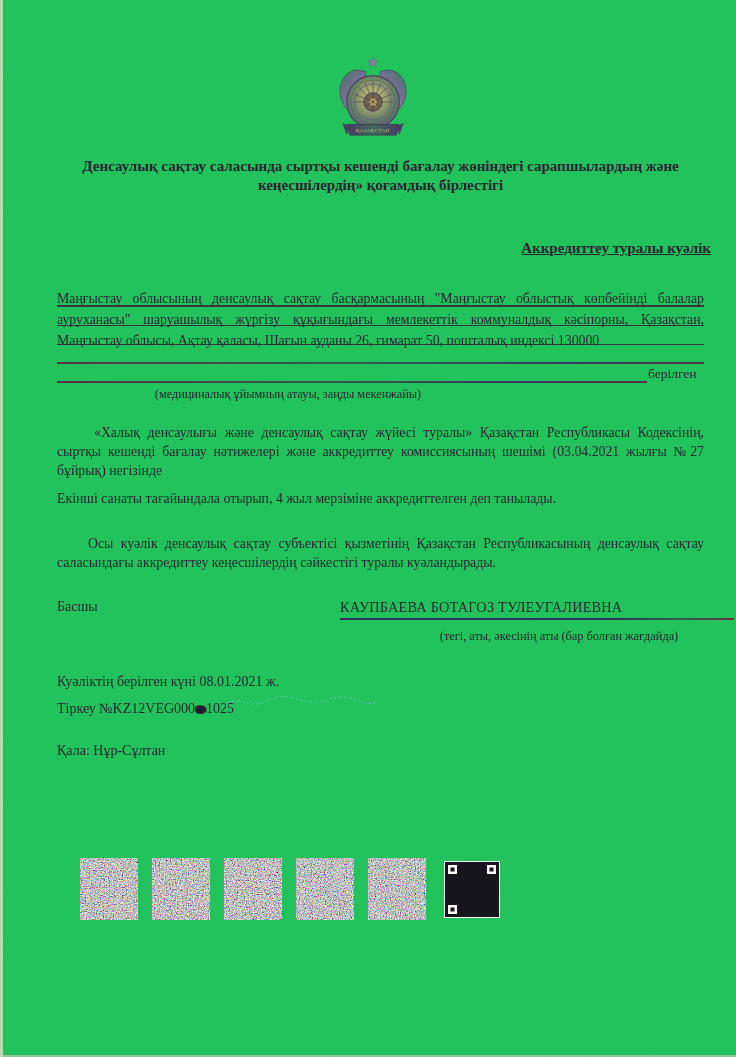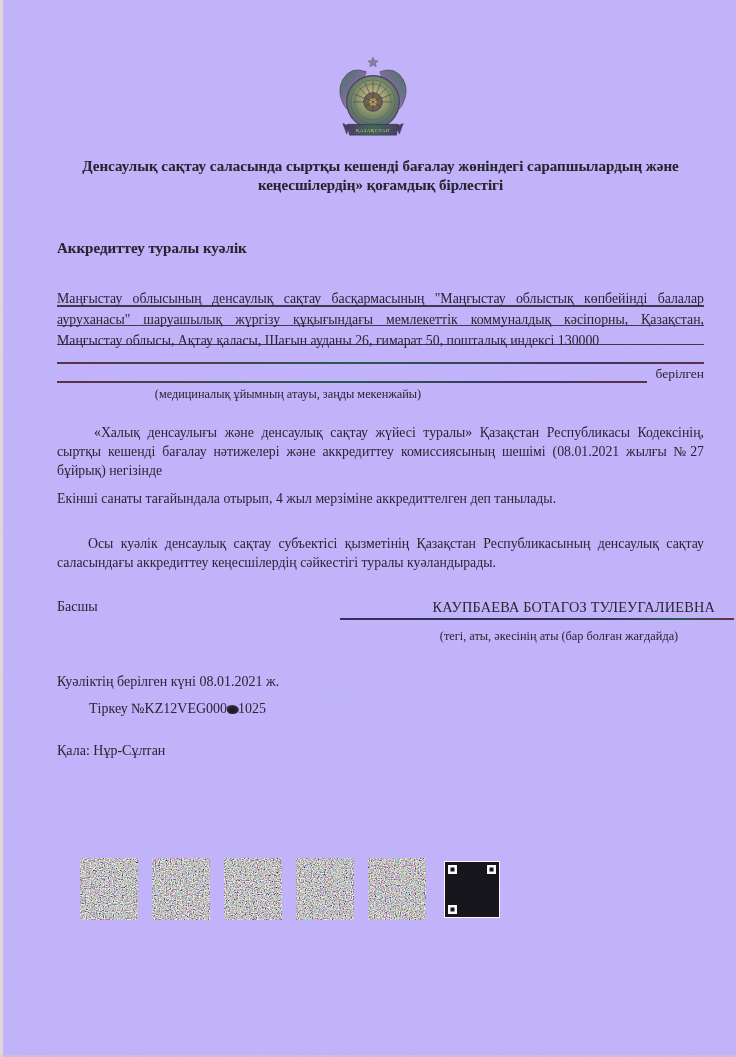--- a/index.html
+++ b/index.html
@@ -1,66 +1,67 @@
 <!DOCTYPE html>
 <html><head>
 <meta charset="utf-8">
 <style>
   html,body{margin:0;padding:0;background:#e8e2e2;}
   .page{
     position:relative;width:736px;height:1057px;margin:0 auto;
-    background:#c4b5fd;overflow:hidden;
+    background:#22c55e;overflow:hidden;
     font-family:"Liberation Serif","DejaVu Serif",serif;
     color:#262630;
   }
   .page *{box-sizing:border-box;}
   .edge-left{position:absolute;left:0;top:0;bottom:0;width:3px;background:#f0e4cd;opacity:.75;}
   .edge-bottom{position:absolute;left:0;right:0;bottom:0;height:2px;background:#d6cccc;opacity:.6;}
 
   .emblem{position:absolute;left:333px;top:56px;width:80px;height:86px;}
 
   .org-title{
     position:absolute;left:57px;top:157px;width:647px;
     font-weight:bold;font-size:15px;line-height:19px;text-align:center;
     text-shadow:.4px .2px 0 rgba(140,50,70,.14), -.4px -.2px 0 rgba(40,110,90,.14);
   }
   .doc-title{
-    position:absolute;left:57px;top:240px;width:647px;
-    font-weight:bold;font-size:15px;text-align:left;
+    position:absolute;left:64px;top:240px;width:647px;
+    font-weight:bold;font-size:15px;text-align:right;
     text-shadow:.4px .2px 0 rgba(140,50,70,.14), -.4px -.2px 0 rgba(40,110,90,.14);
+    text-decoration:underline;
   }
 
   .address{
     position:absolute;left:57px;top:288px;width:647px;
     font-size:13.8px;line-height:21px;text-align:justify;
     background-image:repeating-linear-gradient(to bottom,
       rgba(0,0,0,0) 0px, rgba(0,0,0,0) 17.2px,
       rgba(58,42,66,.92) 17.2px, rgba(58,42,66,.92) 18.6px,
       rgba(0,0,0,0) 18.6px, rgba(0,0,0,0) 19.3px);
   }
   .rule{position:absolute;height:1.5px;background:linear-gradient(90deg,#5a3247,#2e5a4c 45%,#3d3664 80%,#5a3247);}
   .rule-blank-1{left:57px;top:362px;width:647px;}
   .rule-blank-2{left:57px;top:381px;width:590px;}
-  .issued-word{position:absolute;left:648px;top:366px;width:56px;text-align:right;font-size:13.5px;}
+  .issued-word{position:absolute;left:648px;top:366px;width:56px;text-align:left;font-size:13.5px;}
   .caption{font-size:12.3px;text-align:center;}
   .caption-med{position:absolute;left:88px;top:387px;width:400px;}
 
   .para{position:absolute;left:57px;width:647px;font-size:13.8px;line-height:18.8px;text-align:justify;}
   .basis{top:424px;text-indent:37px;}
   .category{top:490px;text-align:left;}
   .attestation{top:535px;text-indent:31px;}
 
   .role{position:absolute;left:57px;top:599px;font-size:14px;}
-  .sig-name{position:absolute;left:340px;top:599px;width:375px;text-align:right;font-size:14.3px;letter-spacing:.2px;white-space:nowrap;}
+  .sig-name{position:absolute;left:340px;top:599px;width:375px;text-align:left;font-size:14.3px;letter-spacing:.2px;white-space:nowrap;}
   .sig-rule{left:340px;top:618px;width:394px;background:linear-gradient(90deg,#31315c 0%,#31315c 68%,#2e5a4c 86%,#6b3040 100%);}
   .caption-sig{position:absolute;left:407px;top:629px;width:240px;margin-left:32px;}
 
   .line{position:absolute;left:57px;font-size:14px;}
   .date-line{top:674px;}
-  .reg-line{top:701px;margin-left:32px;}
+  .reg-line{top:701px;}
   .city-line{top:743px;text-align:center;}
   .smudge{
     display:inline-block;width:12px;height:9px;margin:0 -1px -1px 0;vertical-align:baseline;
     background:radial-gradient(ellipse at 45% 55%, #17151f 0%, #2b2536 55%, rgba(58,51,71,.65) 75%, rgba(58,51,71,0) 100%);
     border-radius:40% 60% 55% 45%;
   }
   .scribble{position:absolute;left:222px;top:688px;opacity:.5;}
 
   .barcode{position:absolute;top:858px;width:58px;height:62px;}
   .qr{position:absolute;left:444px;top:861px;width:56px;height:57px;}
@@ -132,21 +133,21 @@
 
   <div class="org-title">Денсаулық сақтау саласында сыртқы кешенді бағалау жөніндегі сарапшылардың және кеңесшілердің» қоғамдық бірлестігі</div>
   <div class="doc-title">Аккредиттеу туралы куәлік</div>
 
   <div class="address">Маңғыстау облысының денсаулық сақтау басқармасының "Маңғыстау облыстық көпбейінді балалар ауруханасы" шаруашылық жүргізу құқығындағы мемлекеттік коммуналдық кәсіпорны, Қазақстан, Маңғыстау облысы, Ақтау қаласы, Шағын ауданы 26, ғимарат 50, пошталық индексі 130000</div>
   <div class="rule rule-blank-1"></div>
   <div class="rule rule-blank-2"></div>
   <div class="issued-word">берілген</div>
   <div class="caption caption-med">(медициналық ұйымның атауы, заңды мекенжайы)</div>
 
-  <div class="para basis">«Халық денсаулығы және денсаулық сақтау жүйесі туралы» Қазақстан Республикасы Кодексінің, сыртқы кешенді бағалау нәтижелері және аккредиттеу комиссиясының шешімі (08.01.2021 жылғы №27 бұйрық) негізінде</div>
+  <div class="para basis">«Халық денсаулығы және денсаулық сақтау жүйесі туралы» Қазақстан Республикасы Кодексінің, сыртқы кешенді бағалау нәтижелері және аккредиттеу комиссиясының шешімі (03.04.2021 жылғы №27 бұйрық) негізінде</div>
   <div class="para category">Екінші санаты тағайындала отырып, 4 жыл мерзіміне аккредиттелген деп танылады.</div>
   <div class="para attestation">Осы куәлік денсаулық сақтау субъектісі қызметінің Қазақстан Республикасының денсаулық сақтау саласындағы аккредиттеу кеңесшілердің сәйкестігі туралы куәландырады.</div>
 
   <div class="role">Басшы</div>
   <div class="sig-name">КАУПБАЕВА БОТАГОЗ ТУЛЕУГАЛИЕВНА</div>
   <div class="rule sig-rule"></div>
   <div class="caption caption-sig">(тегі, аты, әкесінің аты (бар болған жағдайда)</div>
 
   <div class="line date-line">Куәліктің берілген күні 08.01.2021 ж.</div>
   <div class="line reg-line"><span>Тіркеу №KZ12VEG000</span><span class="smudge"></span><span>1025</span></div>

